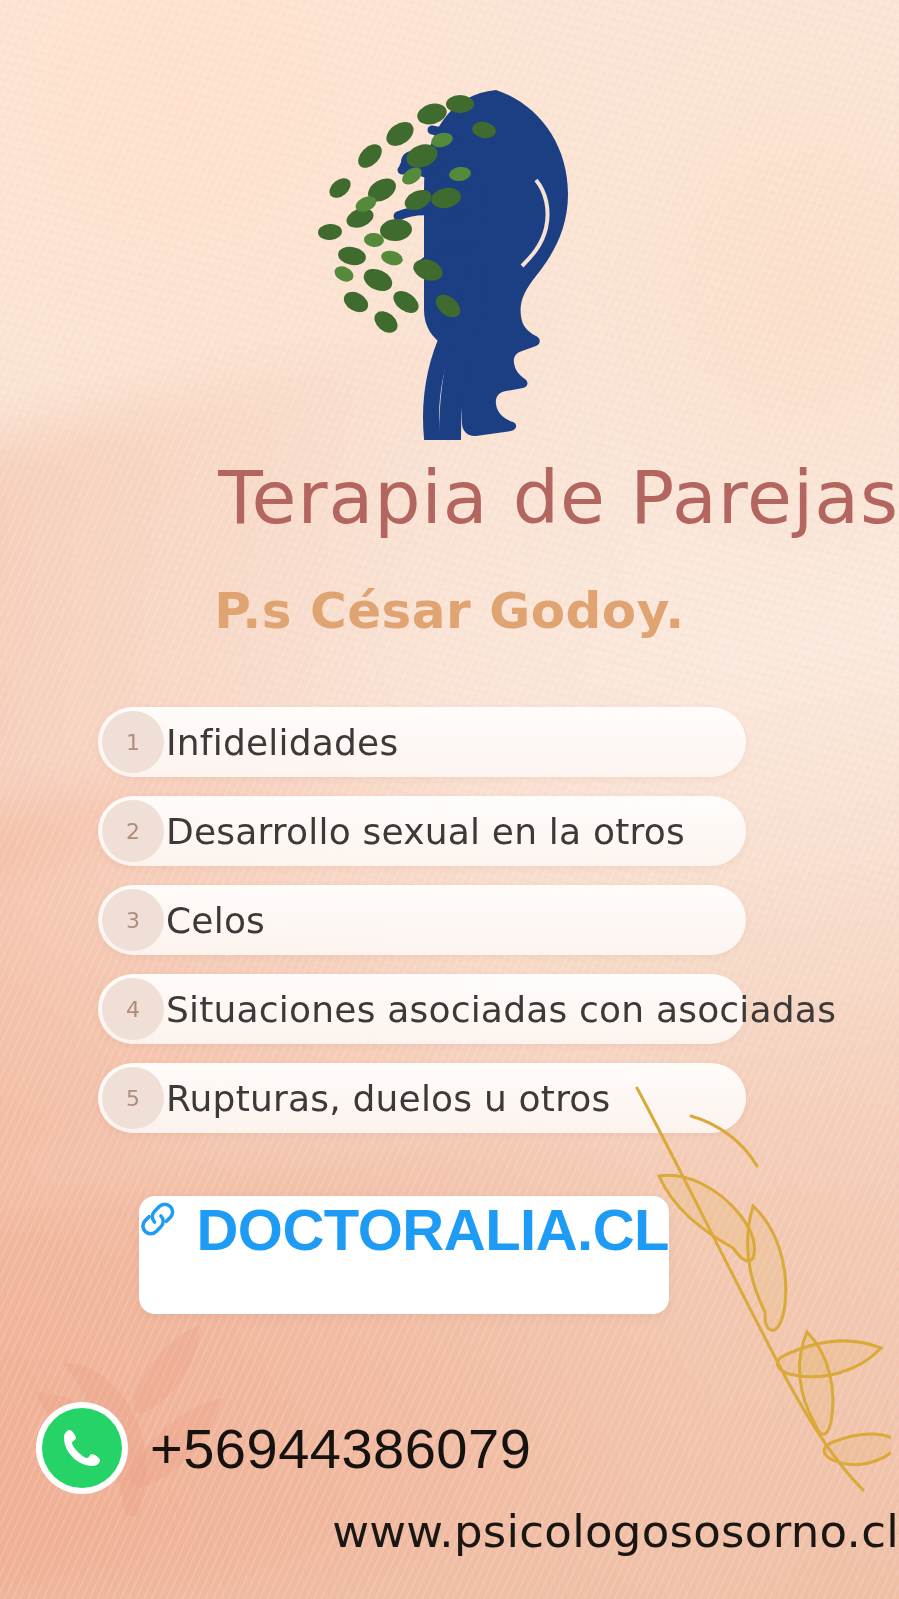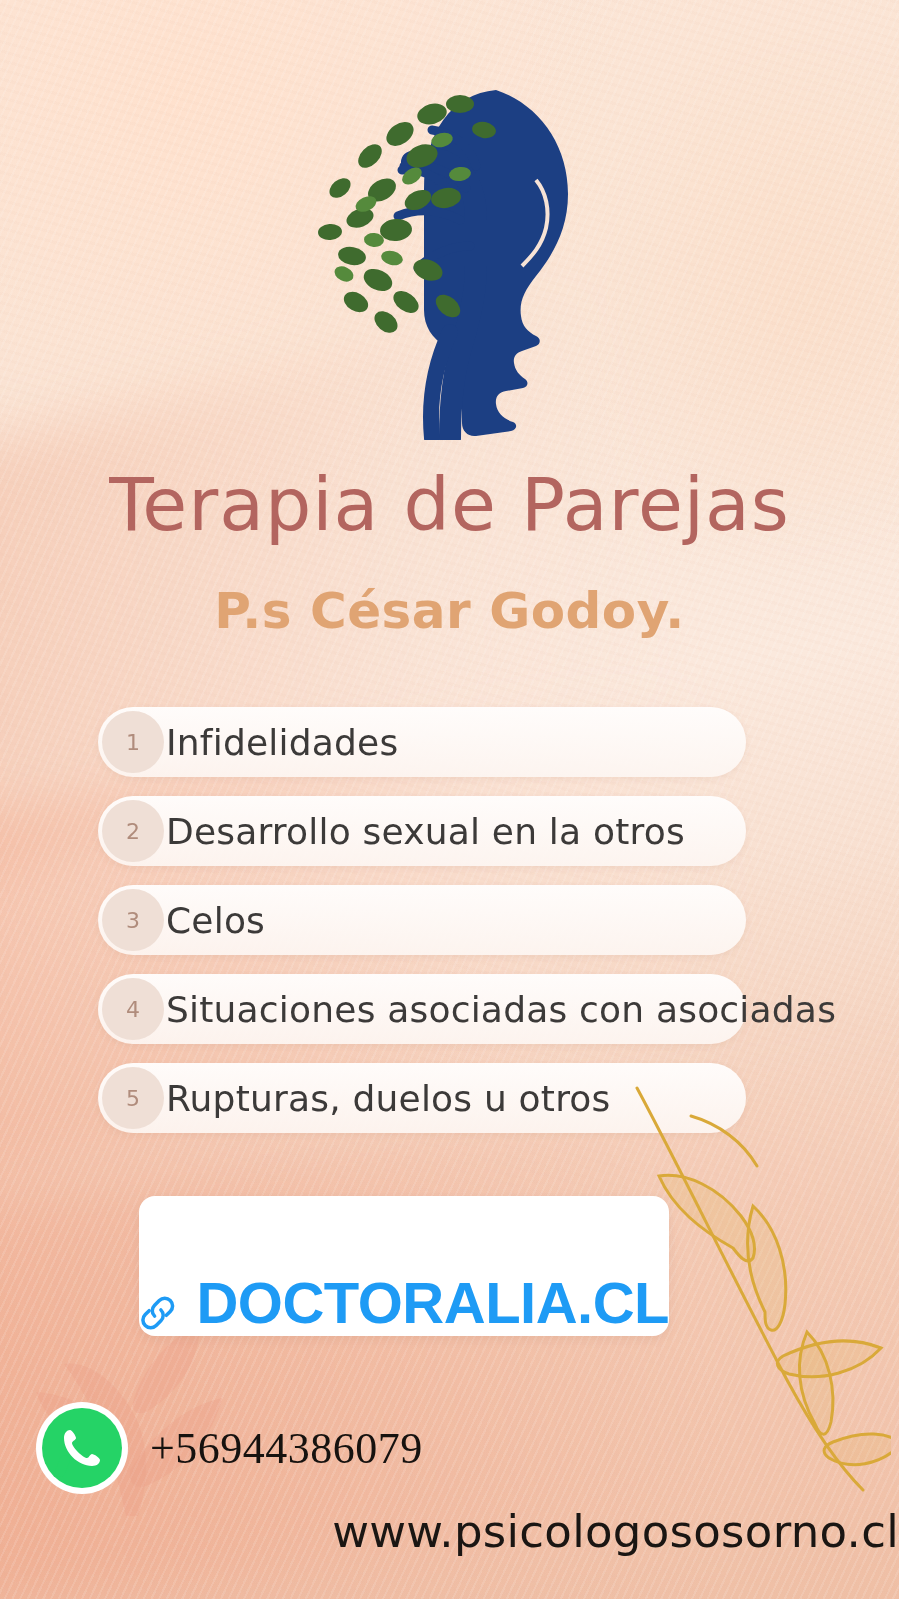--- a/index.html
+++ b/index.html
@@ -78,27 +78,26 @@
     top: 70px;
     display: flex;
     justify-content: center;
   }
 
   
   .title {
     position: absolute;
     left: 0; right: 0;
     top: 455px;
-    text-align: center;
+    text-align: right;
     font-family: "DejaVu Sans", sans-serif;
     font-size: 73px;
     font-weight: 400;
     letter-spacing: 1px;
     color: #b3655f;
-    margin-top: 7px;
   }
   .subtitle {
     position: absolute;
     left: 0; right: 0;
     top: 582px;
     text-align: center;
     font-family: "DejaVu Sans", sans-serif;
     font-size: 50px;
     font-weight: 700;
     letter-spacing: 0.5px;
@@ -149,25 +148,25 @@
   .list-item.i3 { width: 648px; }
   .list-item.i4 { width: 648px; }
   .list-item.i5 { width: 648px; }
 
   
   .cta {
     position: absolute;
     left: 139px;
     top: 1196px;
     width: 530px;
-    height: 140px;
+    height: 118px;
     background: #ffffff;
     border-radius: 16px;
     display: flex;
-    align-items: flex-end;
+    align-items: flex-start;
     justify-content: center;
     gap: 20px;
     box-shadow: 0 3px 10px rgba(170,120,100,0.14);
   }
   .cta .link-icon {
     display: block;
     width: 46px;
     height: 46px;
   }
   .cta .cta-text {
@@ -204,22 +203,22 @@
     top: 1400px;
     display: flex;
     align-items: center;
     gap: 20px;
   }
   .wa-badge {
     width: 96px;
     height: 96px;
   }
   .phone-text {
-    font-family: Liberation Serif, serif;
-    font-size: 44px;
+    font-family: Liberation Sans, sans-serif;
+    font-size: 56px;
     color: #16120f;
     letter-spacing: 0.5px;
   }
   .website {
     position: absolute;
     left: 0; right: 0;
     top: 1505px;
     text-align: right;
     font-family: "DejaVu Sans", sans-serif;
     font-size: 45px;

